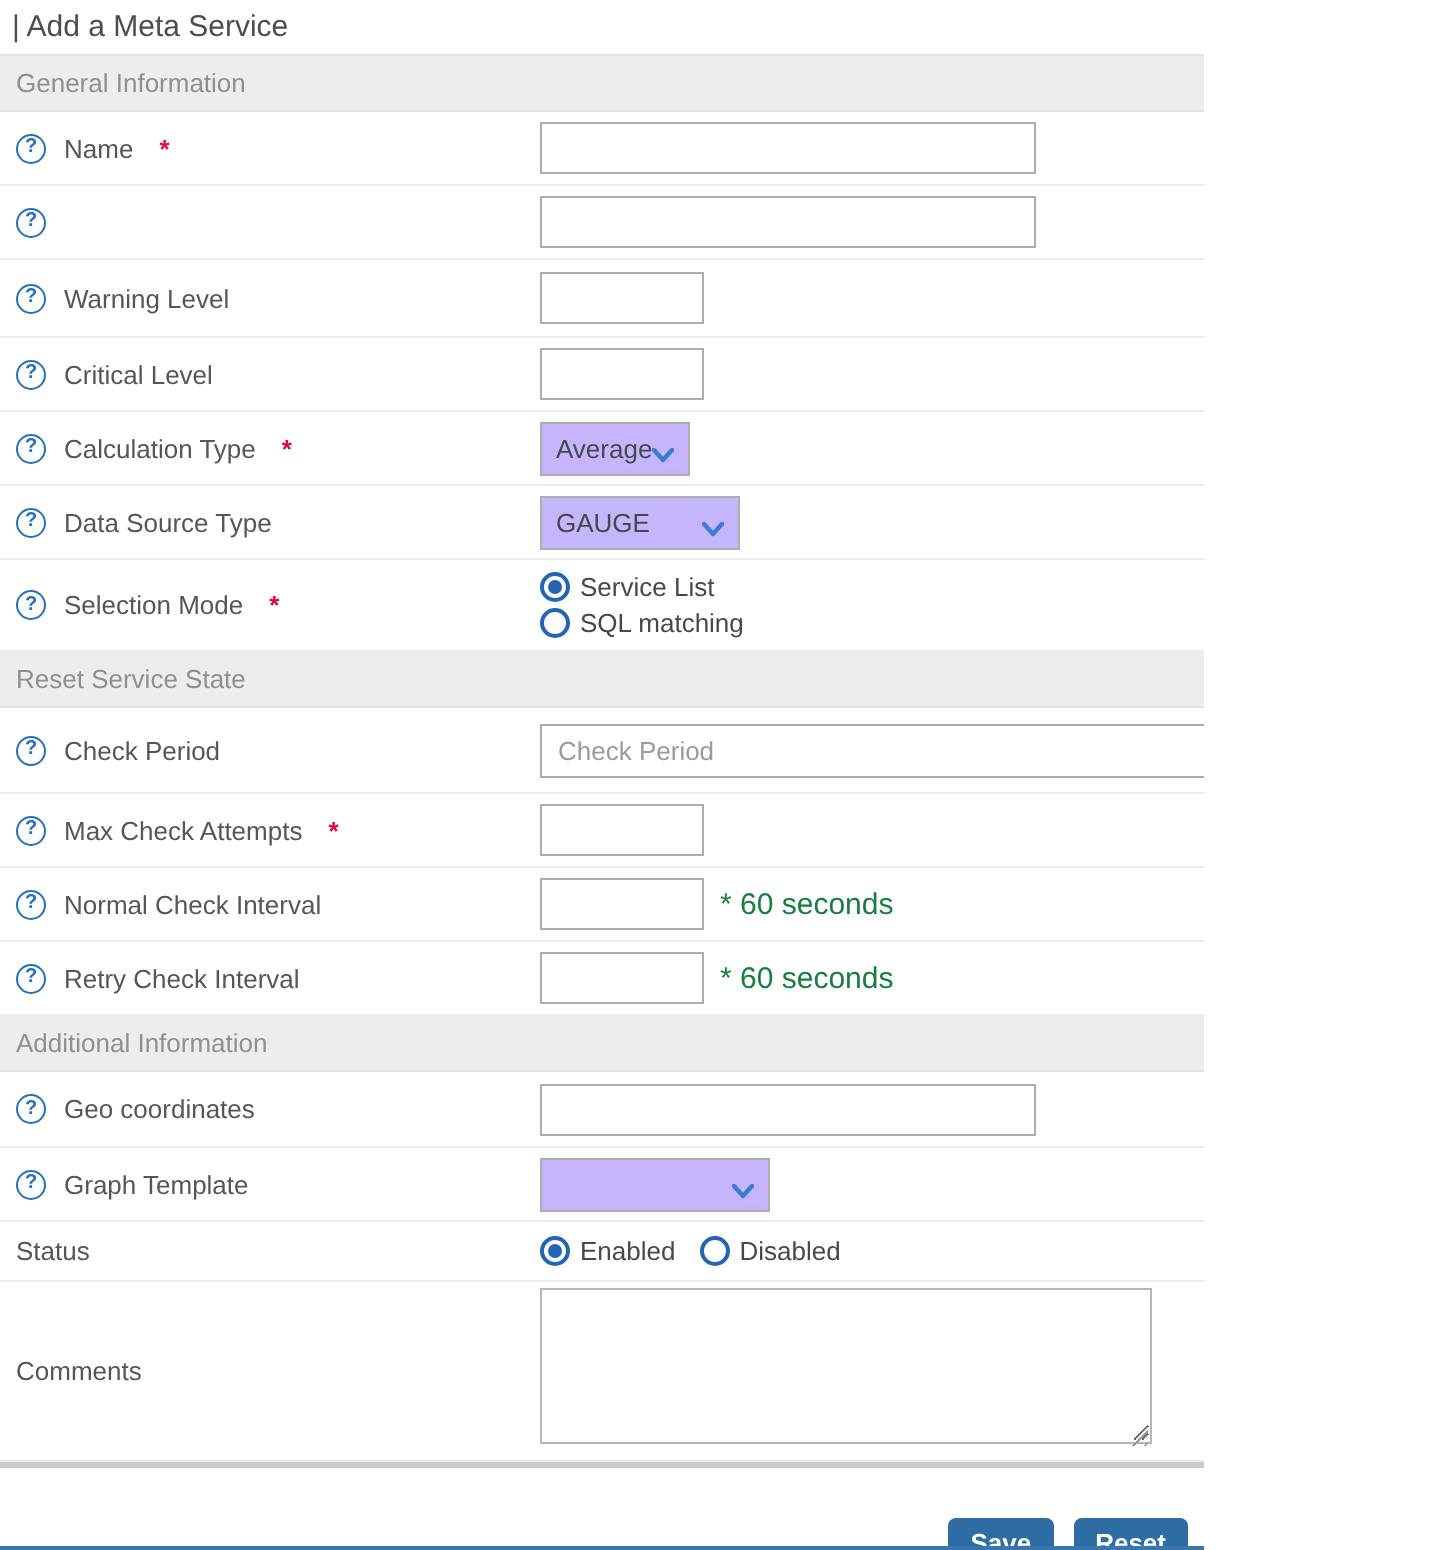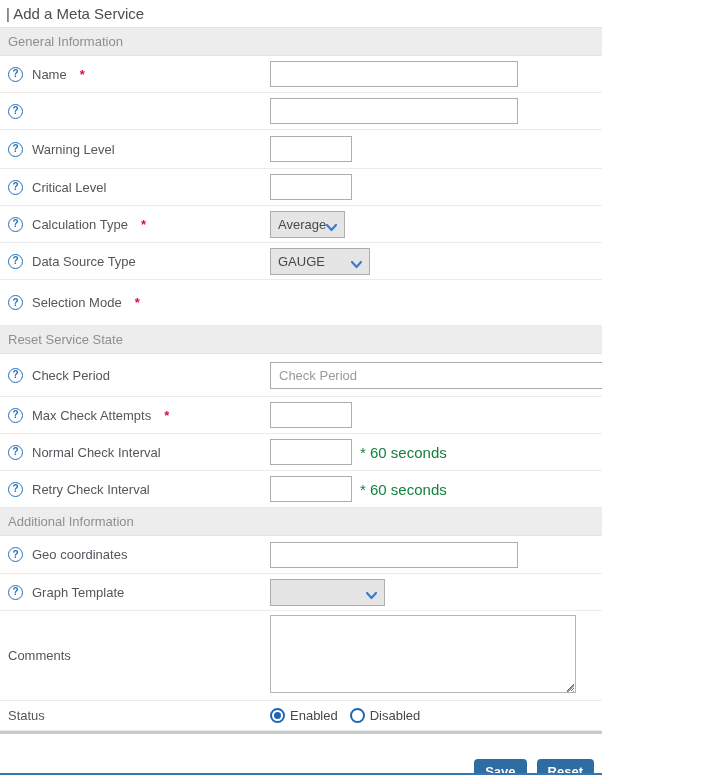--- a/index.html
+++ b/index.html
@@ -44,21 +44,21 @@
   .req{color:#e00b3d;margin-left:4px;font-weight:bold;}
   .ti{
     border:1px solid #adadad;height:26px;box-sizing:border-box;
     font-family:inherit;font-size:13px;padding:0 6px;color:#333;
     background:#fff;outline:none;
   }
   .w248{width:248px}.w82{width:82px}
   .sel{
     border:1px solid #adadad;height:27px;box-sizing:border-box;
     display:flex;align-items:center;justify-content:space-between;
-    padding:0 7px;background:#e5e5e5;cursor:pointer;font-size:13px;color:#45494d;
+    padding:0 7px;background:#c4b5fd;cursor:pointer;font-size:13px;color:#45494d;
   }
   .sel-75{width:75px}.sel-100{width:100px}.sel-115{width:115px}
   .chev{
     width:11px;height:8px;flex:0 0 11px;display:inline-block;
   }
   .s2{
     width:366px;height:27px;border:1px solid #aaa;box-sizing:border-box;
     display:flex;align-items:center;justify-content:space-between;
     padding:0 8px;background:#fff;cursor:pointer;font-size:13px;
   }
@@ -185,20 +185,32 @@
       </div>
     </div>
   </div>
 
   <div class="row h46">
     <div class="label-cell">
       <span class="help-icon">?</span>
       <span>Selection Mode</span>
       <span class="req">*</span>
     </div>
+    <div class="field-cell">
+      <div class="radio-col">
+        <span class="radio-line">
+          <span class="radio-icon checked"></span>
+          <span>Service List</span>
+        </span>
+        <span class="radio-line">
+          <span class="radio-icon"></span>
+          <span>SQL matching</span>
+        </span>
+      </div>
+    </div>
   </div>
 
   <div class="section-bar">Reset Service State</div>
 
   <div class="row h43">
     <div class="label-cell">
       <span class="help-icon">?</span>
       <span>Check Period</span>
     </div>
     <div class="field-cell">
@@ -270,50 +282,50 @@
         <span></span>
         <span class="chev">
           <svg width="11" height="8" viewBox="0 0 11 8">
               <polyline points="1,1 5.5,6 10,1" fill="none" stroke="#3a7bd5" stroke-width="2.2" stroke-linecap="round" stroke-linejoin="round"></polyline>
             </svg>
         </span>
       </div>
     </div>
   </div>
 
+  <div class="row h30">
+    <div class="label-cell no-icon">
+      <span>Status</span>
+    </div>
+    <div class="field-cell">
+      <div class="radio-row-inline">
+        <span class="radio-line">
+          <span class="radio-icon checked"></span>
+          <span>Enabled</span>
+        </span>
+        <span class="radio-line">
+          <span class="radio-icon"></span>
+          <span>Disabled</span>
+        </span>
+      </div>
+    </div>
+  </div>
+
   <div class="row h90">
     <div class="label-cell no-icon">
       <span>Comments</span>
     </div>
     <div class="field-cell">
       <span class="ta-wrap">
         <textarea class="ta" style=""></textarea>
         <span class="grip"></span>
       </span>
     </div>
   </div>
 
-  <div class="row h30">
-    <div class="label-cell no-icon">
-      <span>Status</span>
-    </div>
-    <div class="field-cell">
-      <div class="radio-row-inline">
-        <span class="radio-line">
-          <span class="radio-icon checked"></span>
-          <span>Enabled</span>
-        </span>
-        <span class="radio-line">
-          <span class="radio-icon"></span>
-          <span>Disabled</span>
-        </span>
-      </div>
-    </div>
-  </div>
-
   <div class="footer-divider"></div>
 
   <div class="footer">
     <button class="btn">Save</button>
     <button class="btn">Reset</button>
   </div>
 
   <div class="bottom-bar"></div>
 
 </div>

